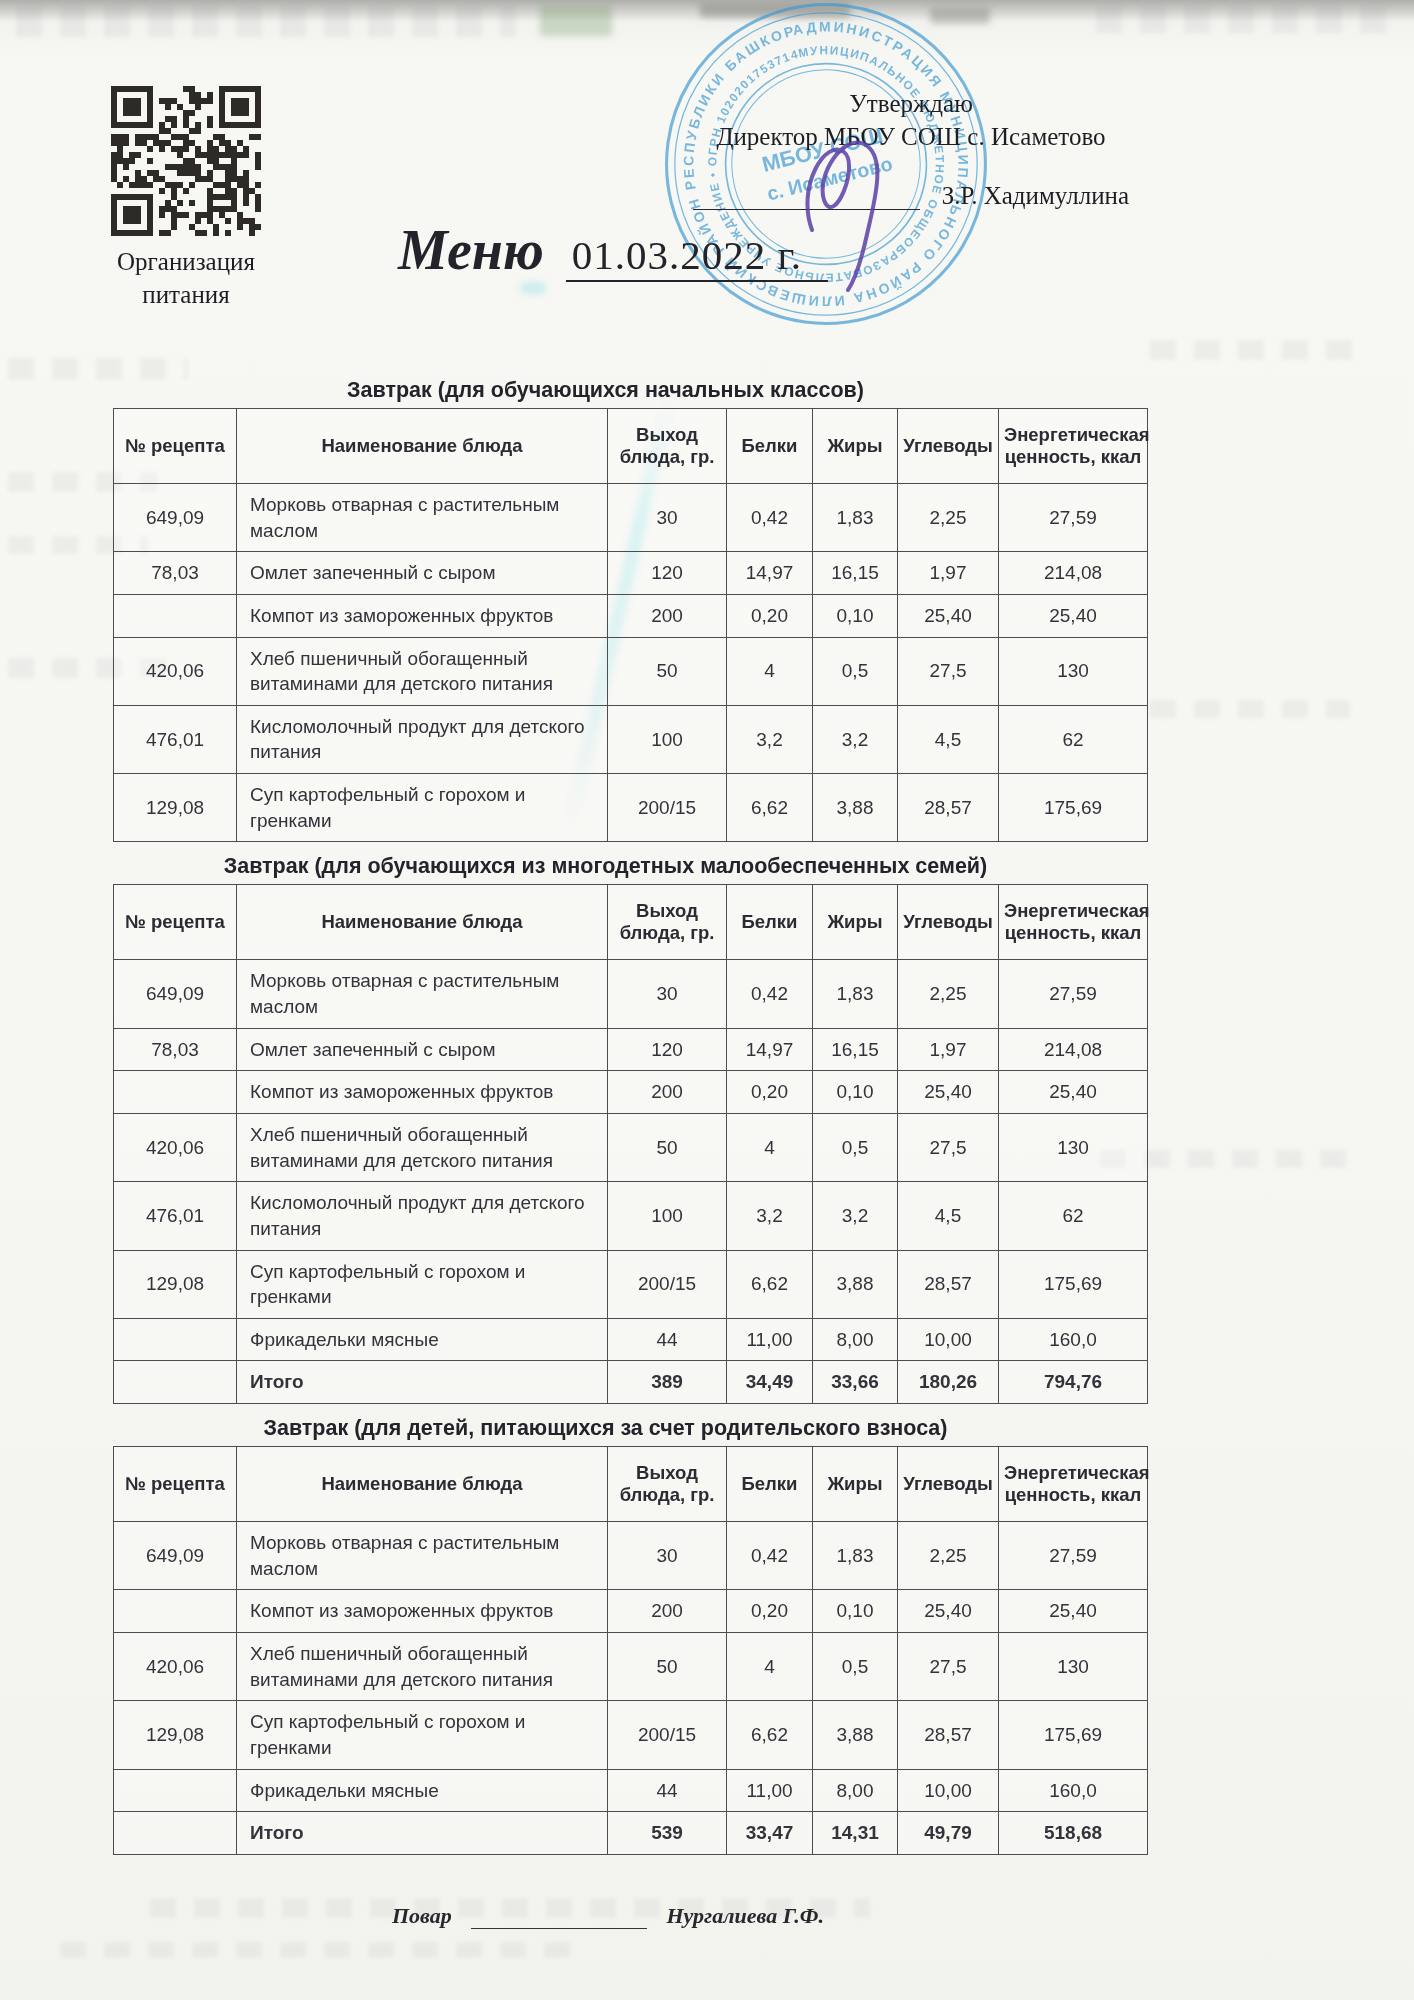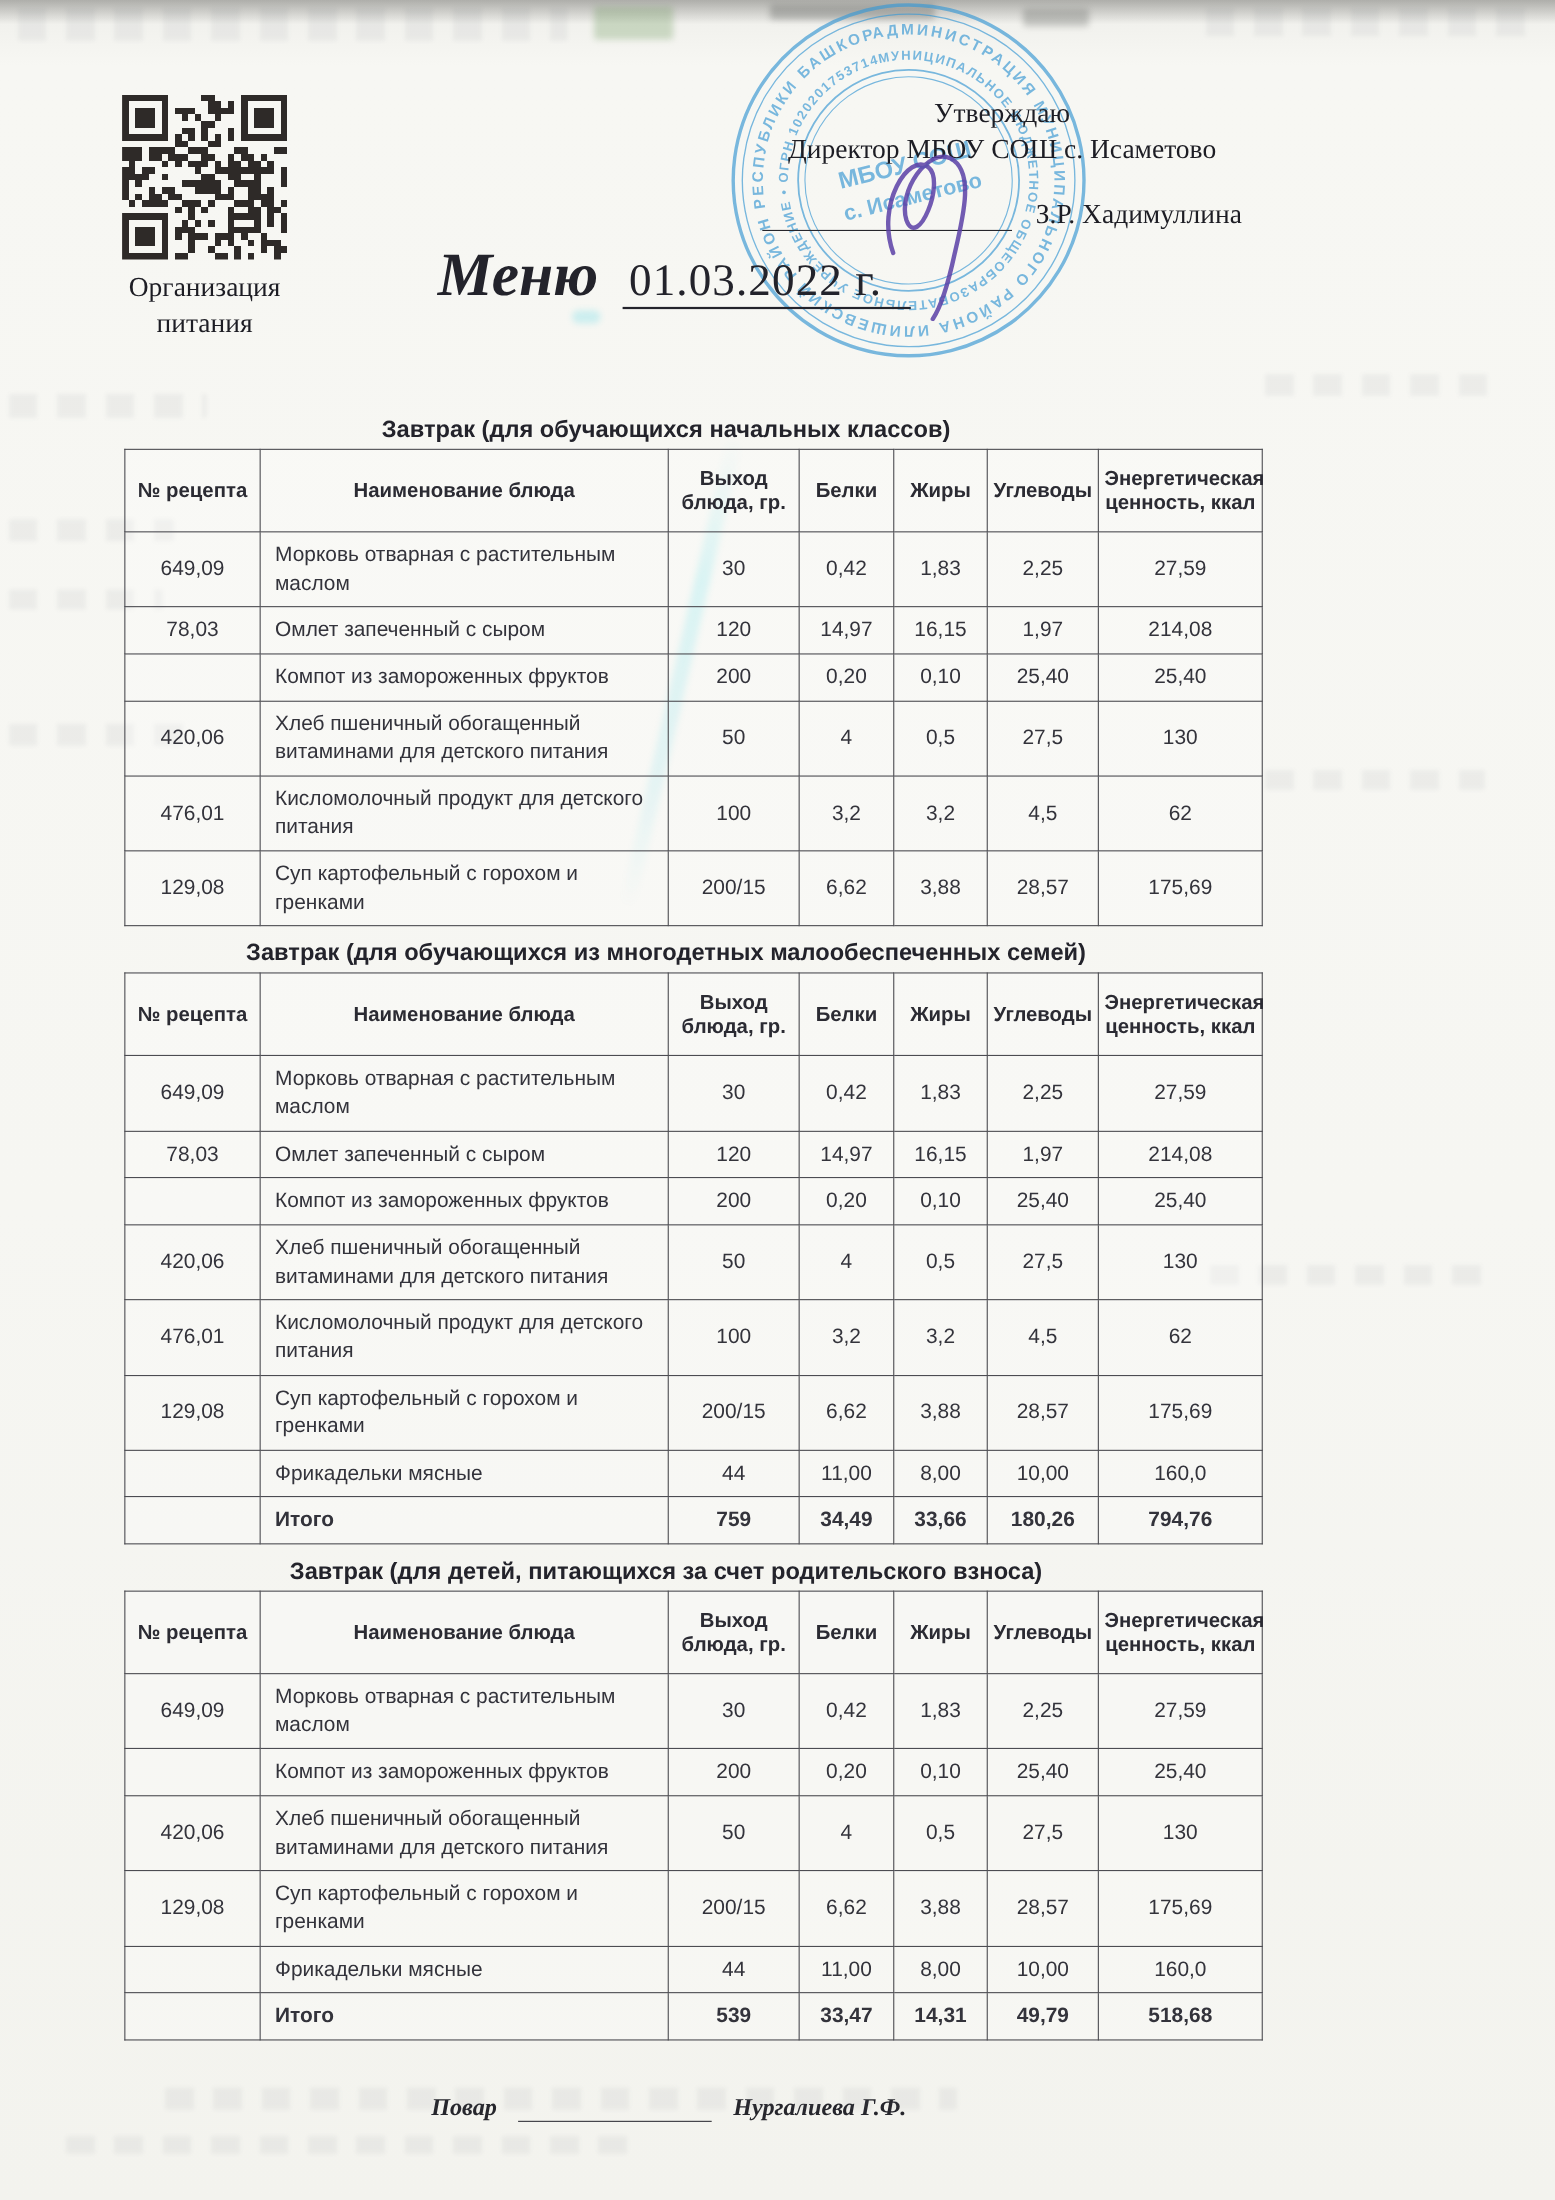--- a/index.html
+++ b/index.html
@@ -581,21 +581,21 @@
               <td class="c1">Фрикадельки мясные</td>
               <td class="c2">44</td>
               <td class="c3">11,00</td>
               <td class="c4">8,00</td>
               <td class="c5">10,00</td>
               <td class="c6">160,0</td>
             </tr>
             <tr class="total">
               <td class="c0"></td>
               <td class="c1">Итого</td>
-              <td class="c2">759</td>
+              <td class="c2">389</td>
               <td class="c3">34,49</td>
               <td class="c4">33,66</td>
               <td class="c5">180,26</td>
               <td class="c6">794,76</td>
             </tr>
           </tbody>
       </table>
     </section>
 
     <section>

